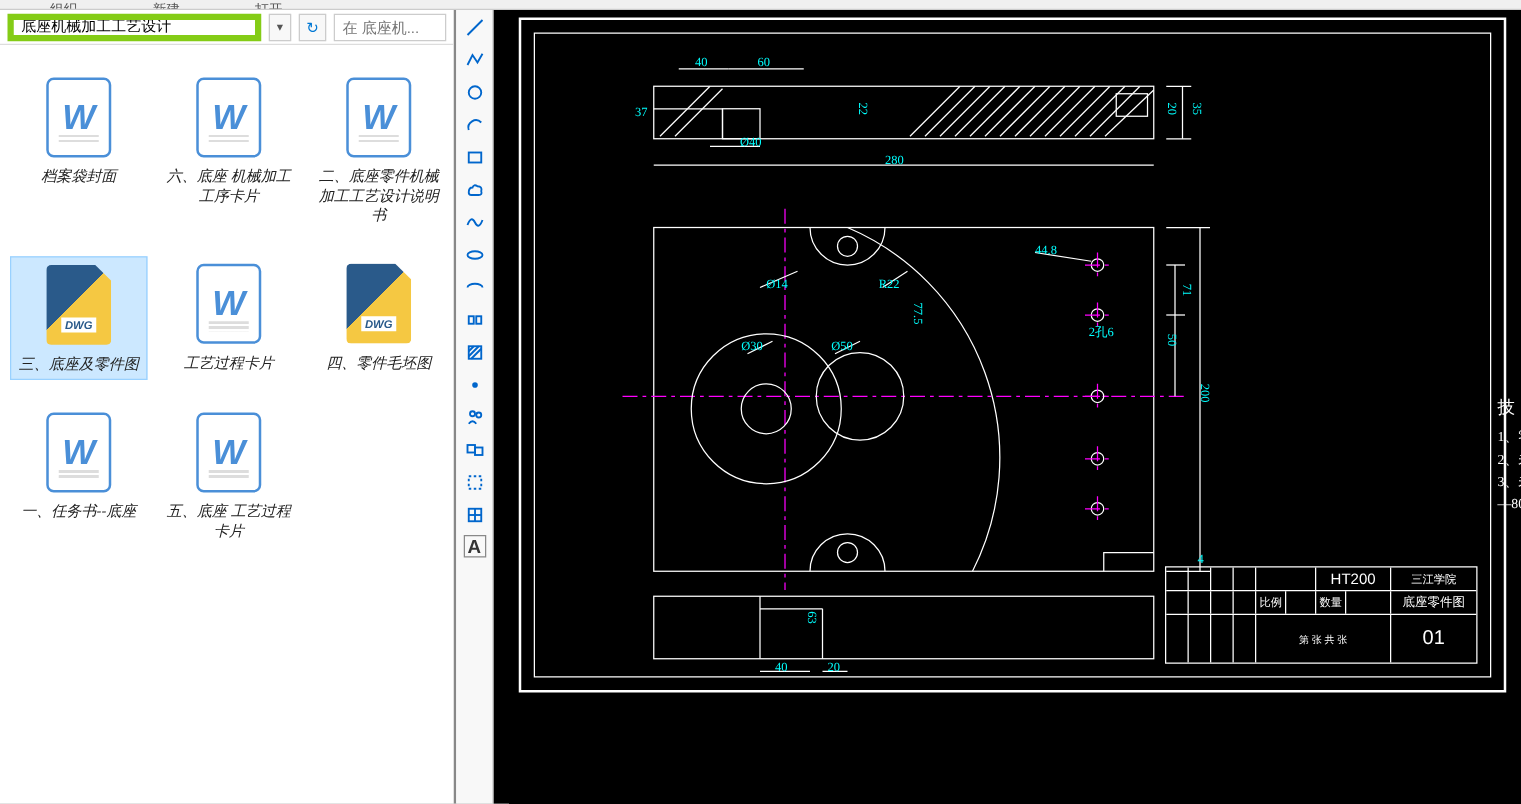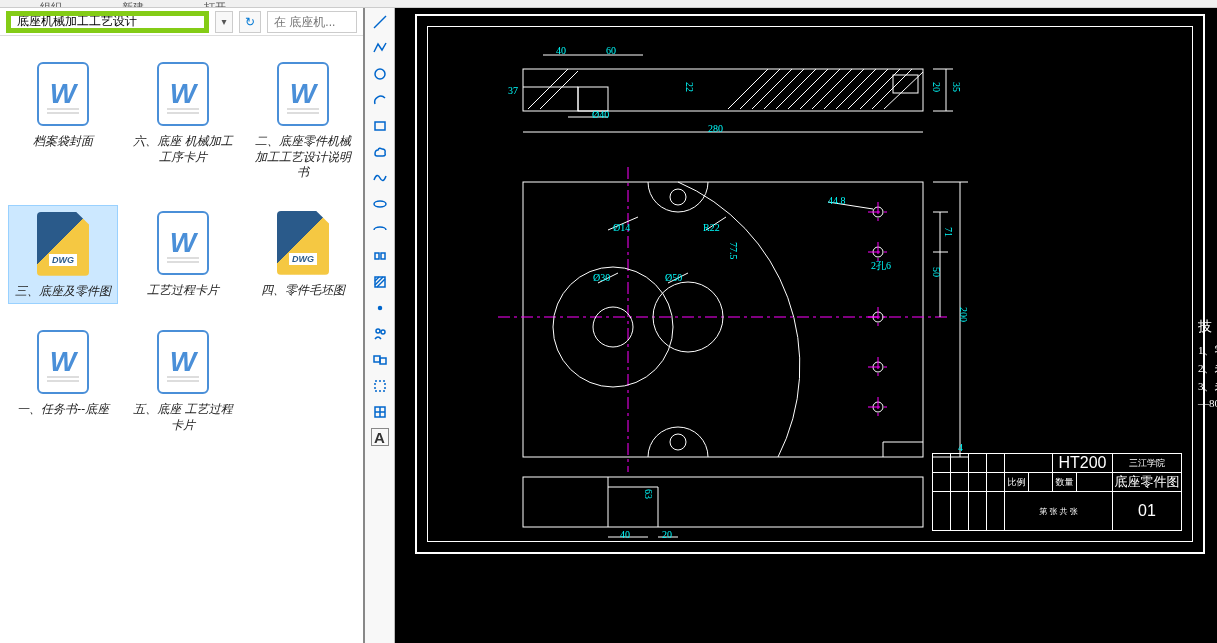--- a/index.html
+++ b/index.html
@@ -344,33 +344,33 @@
         <div class="cad-text cyan" style="left:192px;top:502px">40</div>
         <div class="cad-text cyan" style="left:234px;top:502px">20</div>
 
         <div class="title-block">
           <div class="tb-row">
             <div class="tb-cell" style="width:18px"></div>
               <div class="tb-cell" style="width:18px"></div>
             <div class="tb-cell" style="width:18px"></div>
               <div class="tb-cell" style="width:18px"></div>
             <div class="tb-cell" style="width:48px"></div>
-            <div class="tb-cell" style="width:60px;font-size:16px">HT200</div>
+            <div class="tb-cell" style="width:60px;font-size:12px">HT200</div>
             <div class="tb-cell" style="flex:1">三江学院</div>
           </div>
           <div class="tb-row">
             <div class="tb-cell" style="width:18px"></div>
               <div class="tb-cell" style="width:18px"></div>
             <div class="tb-cell" style="width:18px"></div>
               <div class="tb-cell" style="width:18px"></div>
             <div class="tb-cell" style="width:24px">比例</div>
               <div class="tb-cell" style="width:24px"></div>
             <div class="tb-cell" style="width:24px">数量</div>
               <div class="tb-cell" style="width:36px"></div>
-            <div class="tb-cell" style="flex:1;font-size:13px">底座零件图</div>
+            <div class="tb-cell" style="flex:1;font-size:10px">底座零件图</div>
           </div>
           <div class="tb-row" style="height:38px">
             <div class="tb-cell" style="width:18px"></div>
               <div class="tb-cell" style="width:18px"></div>
             <div class="tb-cell" style="width:18px"></div>
               <div class="tb-cell" style="width:18px"></div>
             <div class="tb-cell" style="width:108px;font-size:8px">第 张 共 张</div>
             <div class="tb-cell" style="flex:1;font-size:16px">01</div>
           </div>
         </div>

